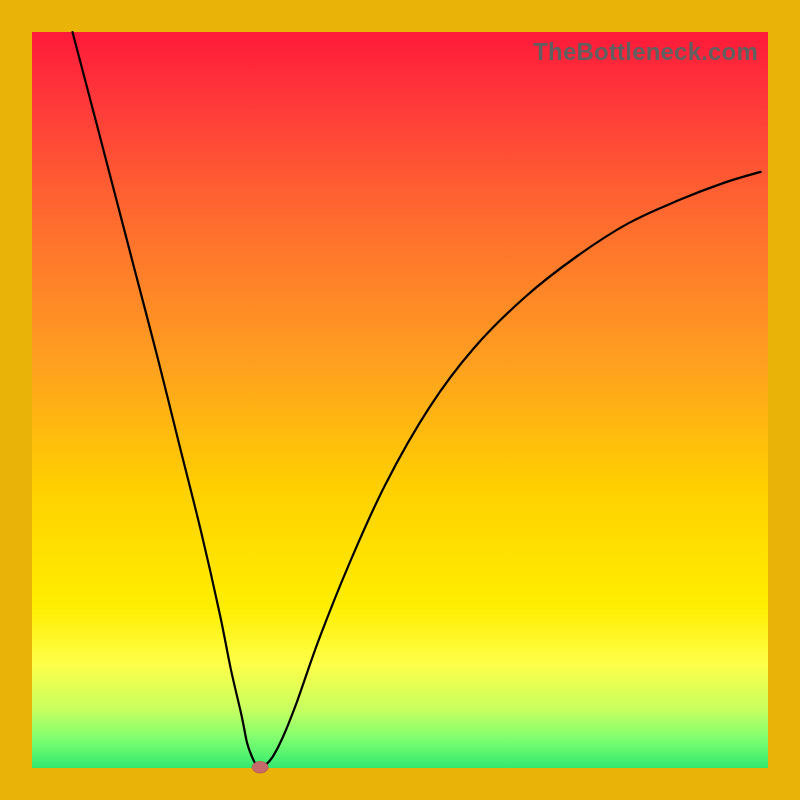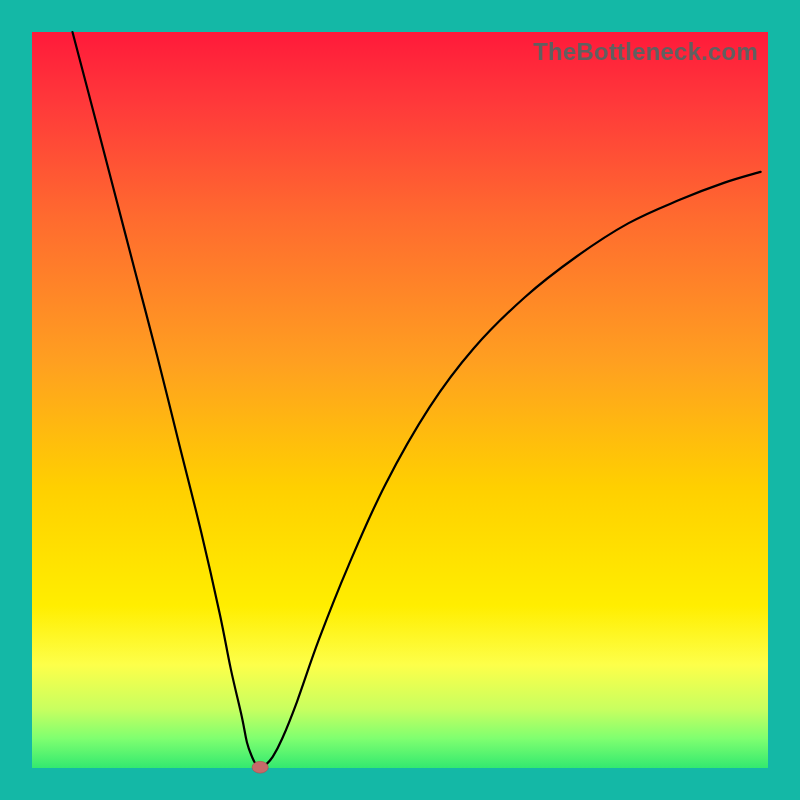--- a/index.html
+++ b/index.html
@@ -1,21 +1,21 @@
 <!DOCTYPE html>
 <html><head>
 <meta charset="utf-8">
 <style>
   * { margin: 0; padding: 0; box-sizing: border-box; }
   html, body { width: 800px; height: 800px; overflow: hidden; background: #000; }
   .frame {
     position: relative;
     width: 800px;
     height: 800px;
-    background: #14b8a6;
+    background: #eab308;
   }
   .plot {
     position: absolute;
     left: 32px;
     top: 32px;
     width: 736px;
     height: 736px;
     background: linear-gradient(to bottom,
       #ff1a3a 0%,
       #ff3a3a 10%,

